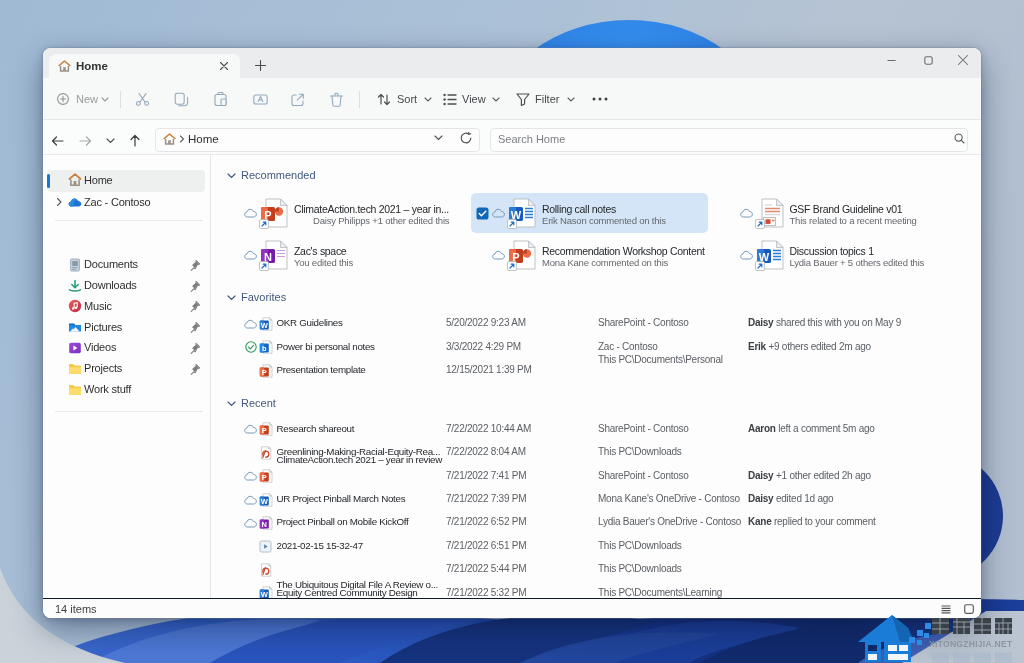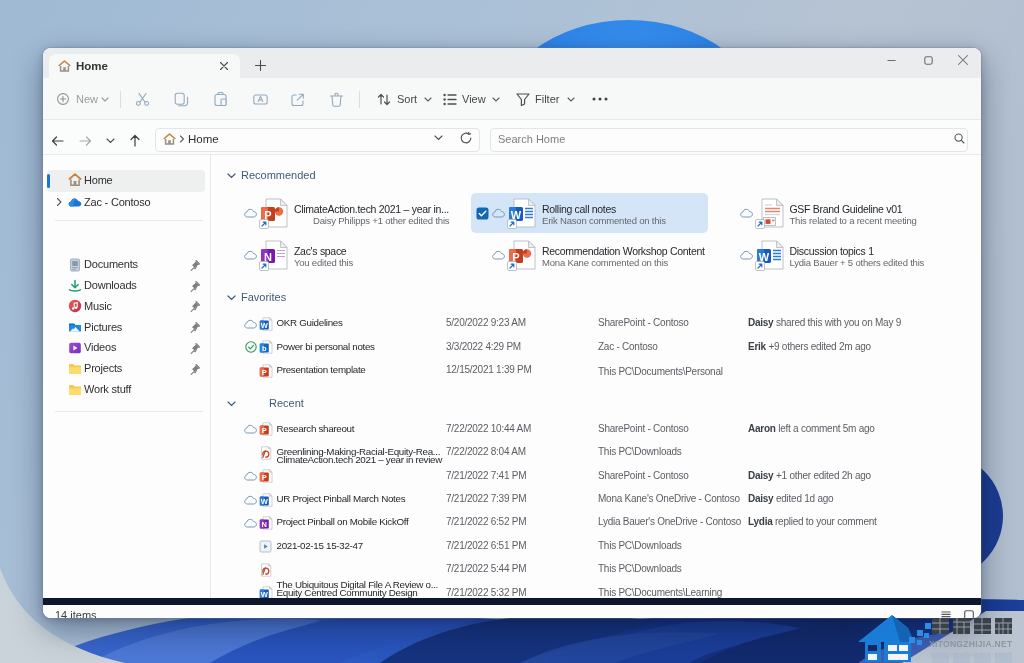--- a/index.html
+++ b/index.html
@@ -9,21 +9,21 @@
   .txt { position:absolute; white-space:nowrap; }
   #win { position:absolute; left:43px; top:48px; width:938px; height:570px;
     border-radius:8px; background:#fcfcfc; box-shadow:0 0 0 1px rgba(110,125,145,.30), 0 12px 32px rgba(10,20,50,.40), 0 2px 8px rgba(10,20,50,.22); overflow:hidden; }
   #tabbar { position:absolute; left:0; top:0; width:938px; height:30px; background:#ebeced; }
   #tab { position:absolute; left:6px; top:6px; width:191px; height:24px; background:#f7f8f8; border-radius:7px 7px 0 0; }
   #toolbar { position:absolute; left:0; top:30px; width:938px; height:42px; background:#f7f8f8; border-bottom:1px solid #e7e8e9; }
   #addr { position:absolute; left:0; top:73px; width:938px; height:34px; background:#fbfcfc; border-bottom:1px solid #e9eaea; }
   .bcbox { position:absolute; top:7px; height:24px; background:#fdfdfd; border:1px solid #e4e5e6; border-radius:4px; }
   #main { position:absolute; left:0; top:107px; width:938px; height:443px; background:#fdfdfd; }
   #vsep { position:absolute; left:167px; top:0px; width:1px; height:443px; background:#e6e7e8; }
-  #status { position:absolute; left:0; top:550px; width:938px; height:20px; background:#fcfcfc; border-top:7px solid #0f172a; }
+  #status { position:absolute; left:0; top:550px; width:938px; height:20px; background:#fcfcfc; border-top:1px solid #0f172a; }
   .srow { position:absolute; left:0; width:167px; height:21px; }
   .srow .ic { position:absolute; left:25px; top:3px; width:14px; height:14px; }
   .srow .lb { position:absolute; left:41px; top:3.5px; font-size:11px; letter-spacing:-0.2px; color:#2f2f2f; white-space:nowrap; }
   .pin { position:absolute; left:146px; top:4px; width:12px; height:12px; }
   .chev { position:absolute; left:11px; top:5px; width:10px; height:10px; }
   .shead { position:absolute; font-size:11px; color:#41597e; white-space:nowrap; }
   .cloud { position:absolute; width:13px; height:10px; }
   .ctitle { position:absolute; font-size:10.5px; letter-spacing:-0.3px; color:#24272b; white-space:nowrap; }
   .csub { position:absolute; font-size:9.5px; letter-spacing:-0.2px; color:#64686d; white-space:nowrap; }
   .lname { position:absolute; font-size:9.8px; letter-spacing:-0.3px; color:#24272b; white-space:nowrap; }
@@ -469,25 +469,25 @@
 <div class="lcol" style="left:705px;top:185.5px;"><b>Erik</b> +9 others edited 2m ago</div>
 <svg class="abs" style="left:215.5px;top:208.5px" width="14" height="14" viewBox="0 0 14 14">
 <path d="M4,0.8 L10.6,0.8 L13,3.2 L13,13.2 L4,13.2 Z" fill="#fff" stroke="#b9bdc1" stroke-width="0.7"></path>
 <path d="M10.6,0.8 L10.6,3.2 L13,3.2 Z" fill="#e8eaec" stroke="#b9bdc1" stroke-width="0.6"></path>
 <rect x="0.8" y="3.6" width="9" height="9" rx="1" fill="#c43e1c"></rect>
 <rect x="0.8" y="3.6" width="4.5" height="9" rx="1" fill="#ed6c47"></rect>
 <text x="5.3" y="10.8" font-size="7.5" font-family="Liberation Sans" font-weight="bold" fill="#fff" text-anchor="middle">P</text>
         </svg>
 <div class="lname" style="left:233.5px;top:209.0px;">Presentation template</div>
 <div class="lcol" style="left:403px;top:209.0px;">12/15/2021 1:39 PM</div>
-<div class="lcol" style="left:555px;top:211px;">This PC\Documents\Personal</div>
+<div class="lcol" style="left:555px;top:199px;">This PC\Documents\Personal</div>
 <svg class="abs" style="left:184px;top:245.5px" width="9" height="6" viewBox="0 0 9 6">
           <path d="M1,1 L4.5,4.5 L8,1" fill="none" stroke="#41597e" stroke-width="1.2" stroke-linecap="round"></path>
         </svg>
-<div class="shead" style="left:198px;top:241.5px;margin-left:28px;">Recent</div>
+<div class="shead" style="left:198px;top:241.5px;">Recent</div>
 <svg class="cloud" style="left:201px;top:269.3px" viewBox="0 0 13 10">
 <path d="M3.4,9 C1.9,9 0.7,7.9 0.7,6.5 C0.7,5.3 1.6,4.3 2.8,4.1 C3.1,2.5 4.5,1.3 6.2,1.3 C7.7,1.3 9,2.2 9.5,3.5 C11.2,3.6 12.4,4.7 12.4,6.2 C12.4,7.7 11.2,9 9.6,9 Z" fill="none" stroke="#6f93b5" stroke-width="0.95"></path>
         </svg>
 <svg class="abs" style="left:215.5px;top:267.3px" width="14" height="14" viewBox="0 0 14 14">
 <path d="M4,0.8 L10.6,0.8 L13,3.2 L13,13.2 L4,13.2 Z" fill="#fff" stroke="#b9bdc1" stroke-width="0.7"></path>
 <path d="M10.6,0.8 L10.6,3.2 L13,3.2 Z" fill="#e8eaec" stroke="#b9bdc1" stroke-width="0.6"></path>
 <rect x="0.8" y="3.6" width="9" height="9" rx="1" fill="#c43e1c"></rect>
 <rect x="0.8" y="3.6" width="4.5" height="9" rx="1" fill="#ed6c47"></rect>
 <text x="5.3" y="10.8" font-size="7.5" font-family="Liberation Sans" font-weight="bold" fill="#fff" text-anchor="middle">P</text>
         </svg>
@@ -539,21 +539,21 @@
 <svg class="abs" style="left:215.5px;top:360.9px" width="14" height="14" viewBox="0 0 14 14">
 <path d="M4,0.8 L10.6,0.8 L13,3.2 L13,13.2 L4,13.2 Z" fill="#fff" stroke="#b9bdc1" stroke-width="0.7"></path>
 <path d="M10.6,0.8 L10.6,3.2 L13,3.2 Z" fill="#e8eaec" stroke="#b9bdc1" stroke-width="0.6"></path>
 <rect x="0.8" y="3.6" width="9" height="9" rx="1" fill="#7719aa"></rect>
 <rect x="0.8" y="3.6" width="4.5" height="9" rx="1" fill="#9332bf"></rect>
 <text x="5.3" y="10.8" font-size="7.5" font-family="Liberation Sans" font-weight="bold" fill="#fff" text-anchor="middle">N</text>
         </svg>
 <div class="lname" style="left:233.5px;top:361.4px;">Project Pinball on Mobile KickOff</div>
 <div class="lcol" style="left:403px;top:361.4px;">7/21/2022 6:52 PM</div>
 <div class="lcol" style="left:555px;top:361.4px;">Lydia Bauer's OneDrive - Contoso</div>
-<div class="lcol" style="left:705px;top:361.4px;"><b>Lydia</b> replied to your comment</div>
+<div class="lcol" style="left:705px;top:361.4px;"><b>Kane</b> replied to your comment</div>
 <svg class="abs" style="left:215.5px;top:385.3px" width="13" height="13" viewBox="0 0 13 13">
 <rect x="1" y="1" width="11" height="11" rx="1.4" fill="#eef3f7" stroke="#9fb2c2" stroke-width="0.8"></rect>
 <path d="M5.2,4.2 L8.6,6.5 L5.2,8.8 Z" fill="#4f7da8"></path>
         </svg>
 <div class="lname" style="left:233.5px;top:384.8px;">2021-02-15 15-32-47</div>
 <div class="lcol" style="left:403px;top:384.8px;">7/21/2022 6:51 PM</div>
 <div class="lcol" style="left:555px;top:384.8px;">This PC\Downloads</div>
 <svg class="abs" style="left:215.5px;top:407.7px" width="14" height="14" viewBox="0 0 14 14">
 <path d="M2.5,0.8 L9.6,0.8 L11.8,3 L11.8,13.2 L2.5,13.2 Z" fill="#fff" stroke="#b9bdc1" stroke-width="0.7"></path>
 <path d="M9.6,0.8 L9.6,3 L11.8,3 Z" fill="#e8eaec" stroke="#b9bdc1" stroke-width="0.6"></path>

